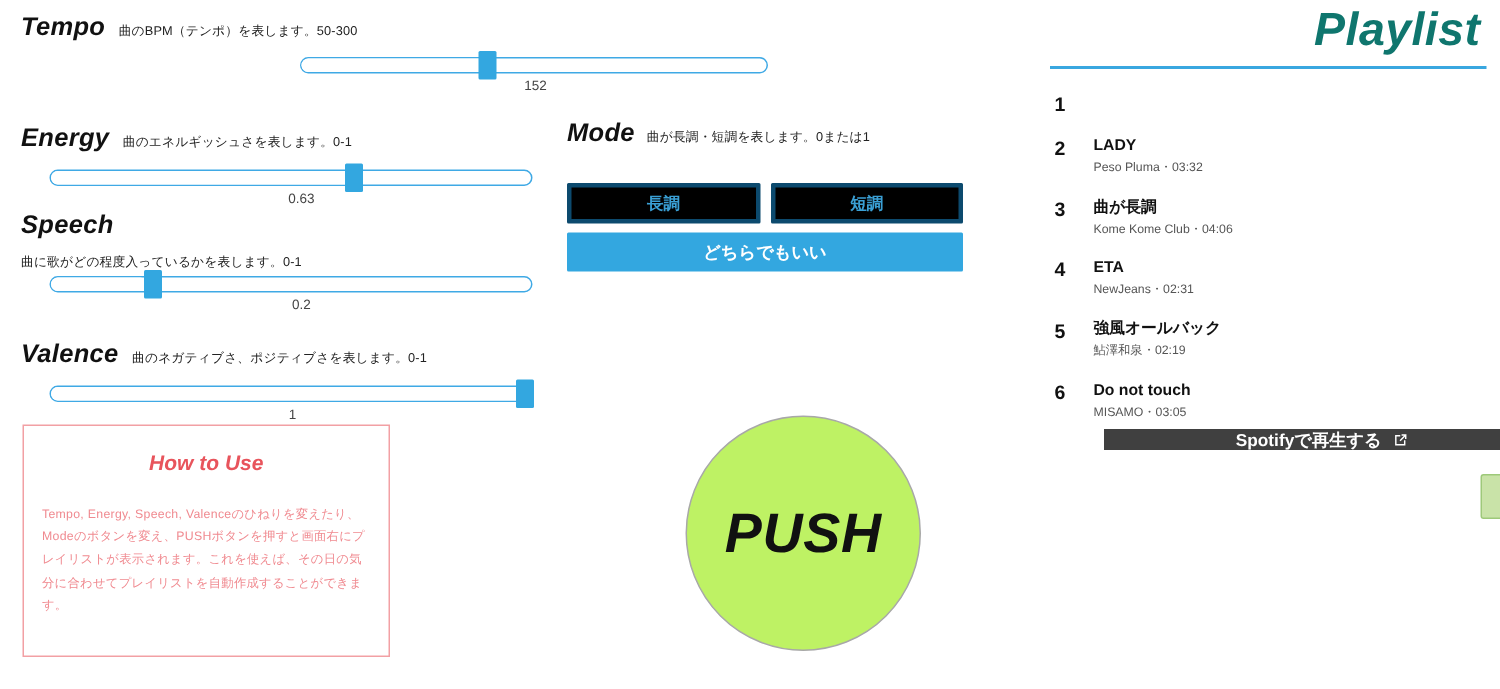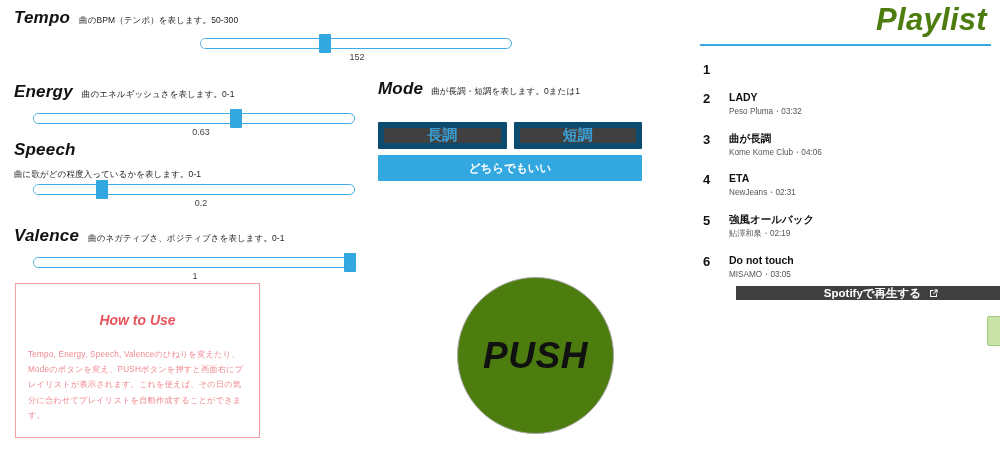--- a/index.html
+++ b/index.html
@@ -102,24 +102,24 @@
     padding-left: 0;
   }
   .mode-buttons {
     display: flex;
     gap: 7px;
     margin-top: 23px;
   }
   .mode-btn {
     flex: 1;
     height: 27px;
-    border: 6px solid #0c4a6e;
-    background: #404040;
+    border: 3px solid #0c4a6e;
+    background: #000000;
     color: #3a9fd4;
-    font-size: 15px;
+    font-size: 11px;
     font-weight: bold;
     cursor: pointer;
     display: flex;
     align-items: center;
     justify-content: center;
     border-radius: 1px;
     font-family: "Liberation Sans", "DejaVu Sans", sans-serif;
   }
   .mode-btn-wide {
     margin-top: 6px;
@@ -143,21 +143,21 @@
     position: absolute;
     left: 15px;
     top: 283px;
     width: 245px;
     height: 155px;
     border: 1px solid #f2a0a4;
     background: #ffffff;
   }
   .howto-title {
     text-align: center;
-    margin-top: 28px;
+    margin-top: 16px;
     font-style: italic;
     font-weight: bold;
     font-size: 14px;
     color: #e8545c;
   }
   .howto-body {
     margin: 19px 12px 0 12px;
     font-size: 8.2px;
     line-height: 1.85;
     color: #f08a90;
@@ -165,21 +165,21 @@
   }
 
   
   .push-btn {
     position: absolute;
     left: 457px;
     top: 277px;
     width: 157px;
     height: 157px;
     border-radius: 50%;
-    background: #4d7c0f;
+    background: #bef264;
     border: 1px solid #a8a8a8;
     display: flex;
     align-items: center;
     justify-content: center;
     cursor: pointer;
     padding: 0;
   }
   .push-label {
     font-style: italic;
     font-weight: bold;
@@ -196,21 +196,21 @@
     top: 0;
     width: 305px;
     height: 459px;
     padding: 0 9px 0 0;
   }
   .playlist-title {
     text-align: right;
     font-style: italic;
     font-weight: bold;
     font-size: 31px;
-    color: #4d7c0f;
+    color: #0f766e;
     padding: 2px 4px 0 0;
     letter-spacing: 0.3px;
   }
   .playlist-rule {
     margin: 6px 0 0 5px;
     height: 2px;
     background: #39a7e0;
   }
   .track-list {
     margin: 12px 0 0 5px;

